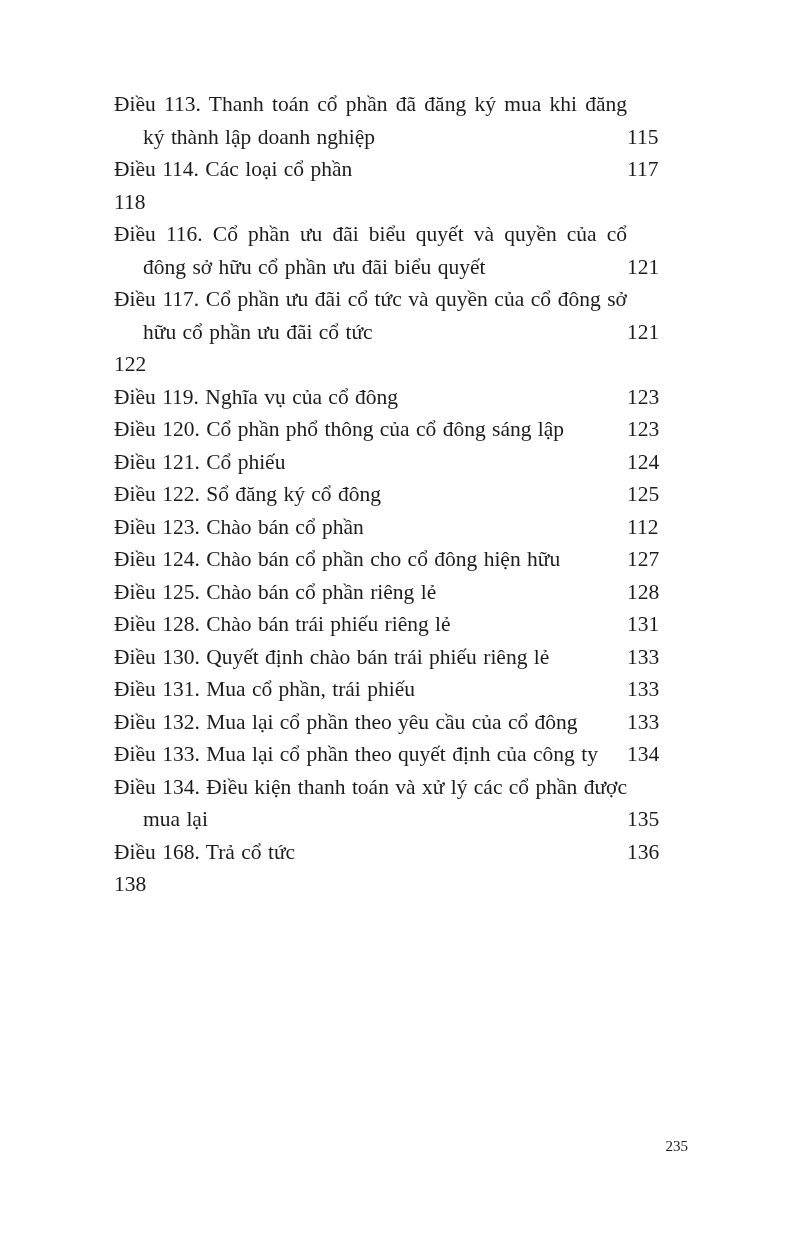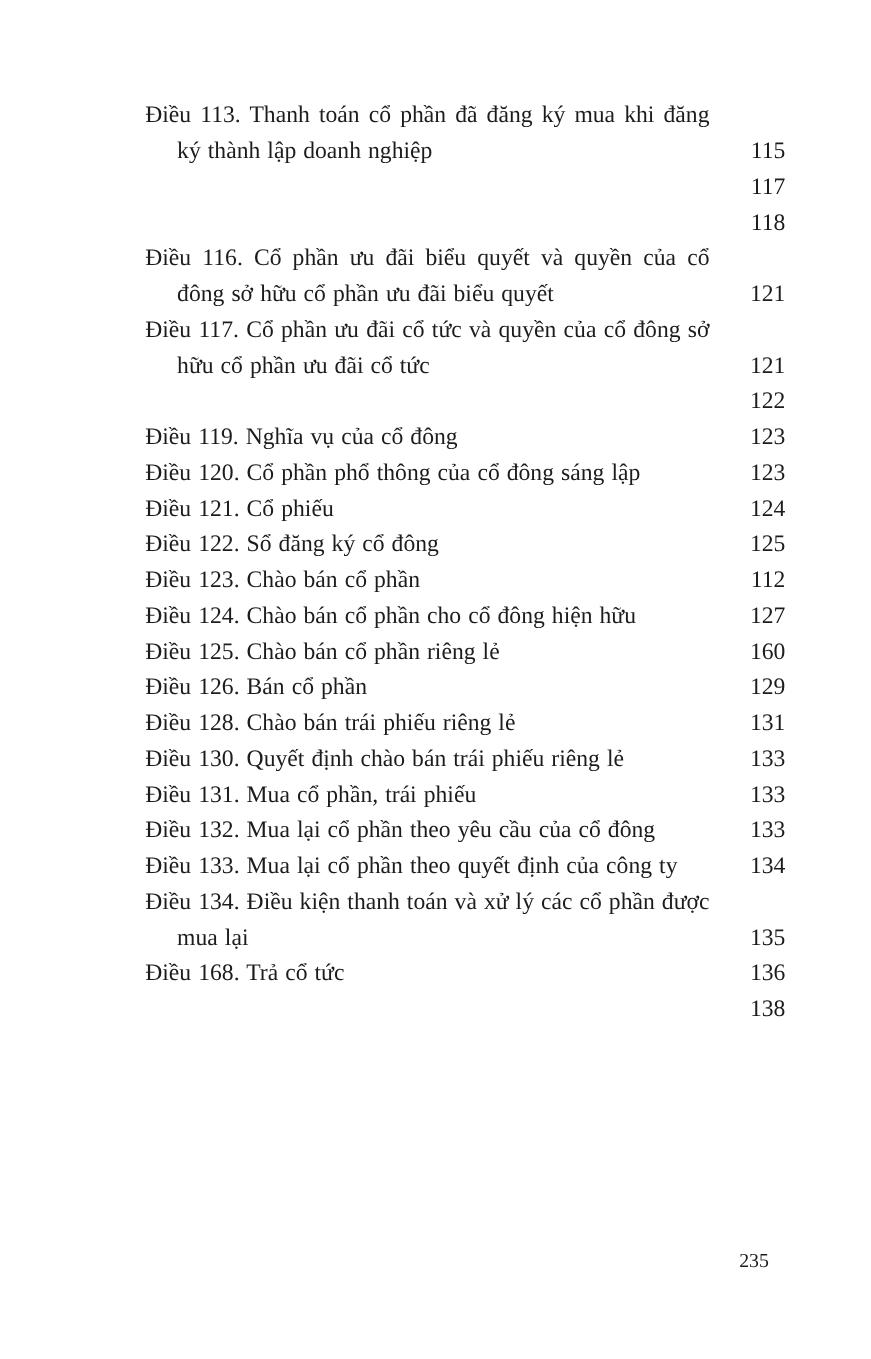--- a/index.html
+++ b/index.html
@@ -11,65 +11,66 @@
     position: relative;
     width: 792px;
     height: 1235px;
     background: #ffffff;
     font-family: "Liberation Serif", "DejaVu Serif", serif;
     color: #1c1c1c;
     overflow: hidden;
   }
   .toc-list {
     position: absolute;
-    left: 132px;
+    left: 114px;
     top: 88px;
     width: 582px;
   }
   .toc-row {
     display: flex;
     align-items: flex-end;
   }
   .toc-label {
     box-sizing: border-box;
     width: 513px;
     flex: 0 0 513px;
     font-size: 21.5px;
     line-height: 32.5px;
     text-align: justify;
     text-indent: -29px;
     padding-left: 29px;
     word-spacing: 1px;
   }
   .toc-pagenum {
     flex: 1 1 auto;
-    text-align: right;
+    text-align: left;
     font-size: 21.5px;
     line-height: 32.5px;
     white-space: nowrap;
   }
   .footer-pagenum {
     position: absolute;
     top: 1132px;
-    right: 93px;
-    font-size: 18px;
+    right: 104px;
+    font-size: 15px;
     line-height: 28px;
     font-family: Liberation Serif, serif;
   }
 </style>
 </head>
 <body>
 
 <div class="page">
   <div class="toc-list" id="toc-list">
       <div class="toc-row">
         <div class="toc-label">Điều 113. Thanh toán cổ phần đã đăng ký mua khi đăng ký thành lập doanh nghiệp</div>
         <div class="toc-pagenum">115</div>
       </div>
       <div class="toc-row">
+        <div class="toc-label">Điều 114. Các loại cổ phần</div>
         <div class="toc-pagenum">117</div>
       </div>
       <div class="toc-row">
         <div class="toc-pagenum">118</div>
       </div>
       <div class="toc-row">
         <div class="toc-label">Điều 116. Cổ phần ưu đãi biểu quyết và quyền của cổ đông sở hữu cổ phần ưu đãi biểu quyết</div>
         <div class="toc-pagenum">121</div>
       </div>
       <div class="toc-row">
@@ -98,25 +99,21 @@
       <div class="toc-row">
         <div class="toc-label">Điều 123. Chào bán cổ phần</div>
         <div class="toc-pagenum">112</div>
       </div>
       <div class="toc-row">
         <div class="toc-label">Điều 124. Chào bán cổ phần cho cổ đông hiện hữu</div>
         <div class="toc-pagenum">127</div>
       </div>
       <div class="toc-row">
         <div class="toc-label">Điều 125. Chào bán cổ phần riêng lẻ</div>
-        <div class="toc-pagenum">160</div>
-      </div>
-      <div class="toc-row">
-        <div class="toc-label">Điều 126. Bán cổ phần</div>
-        <div class="toc-pagenum">129</div>
+        <div class="toc-pagenum">128</div>
       </div>
       <div class="toc-row">
         <div class="toc-label">Điều 128. Chào bán trái phiếu riêng lẻ</div>
         <div class="toc-pagenum">131</div>
       </div>
       <div class="toc-row">
         <div class="toc-label">Điều 130. Quyết định chào bán trái phiếu riêng lẻ</div>
         <div class="toc-pagenum">133</div>
       </div>
       <div class="toc-row">

